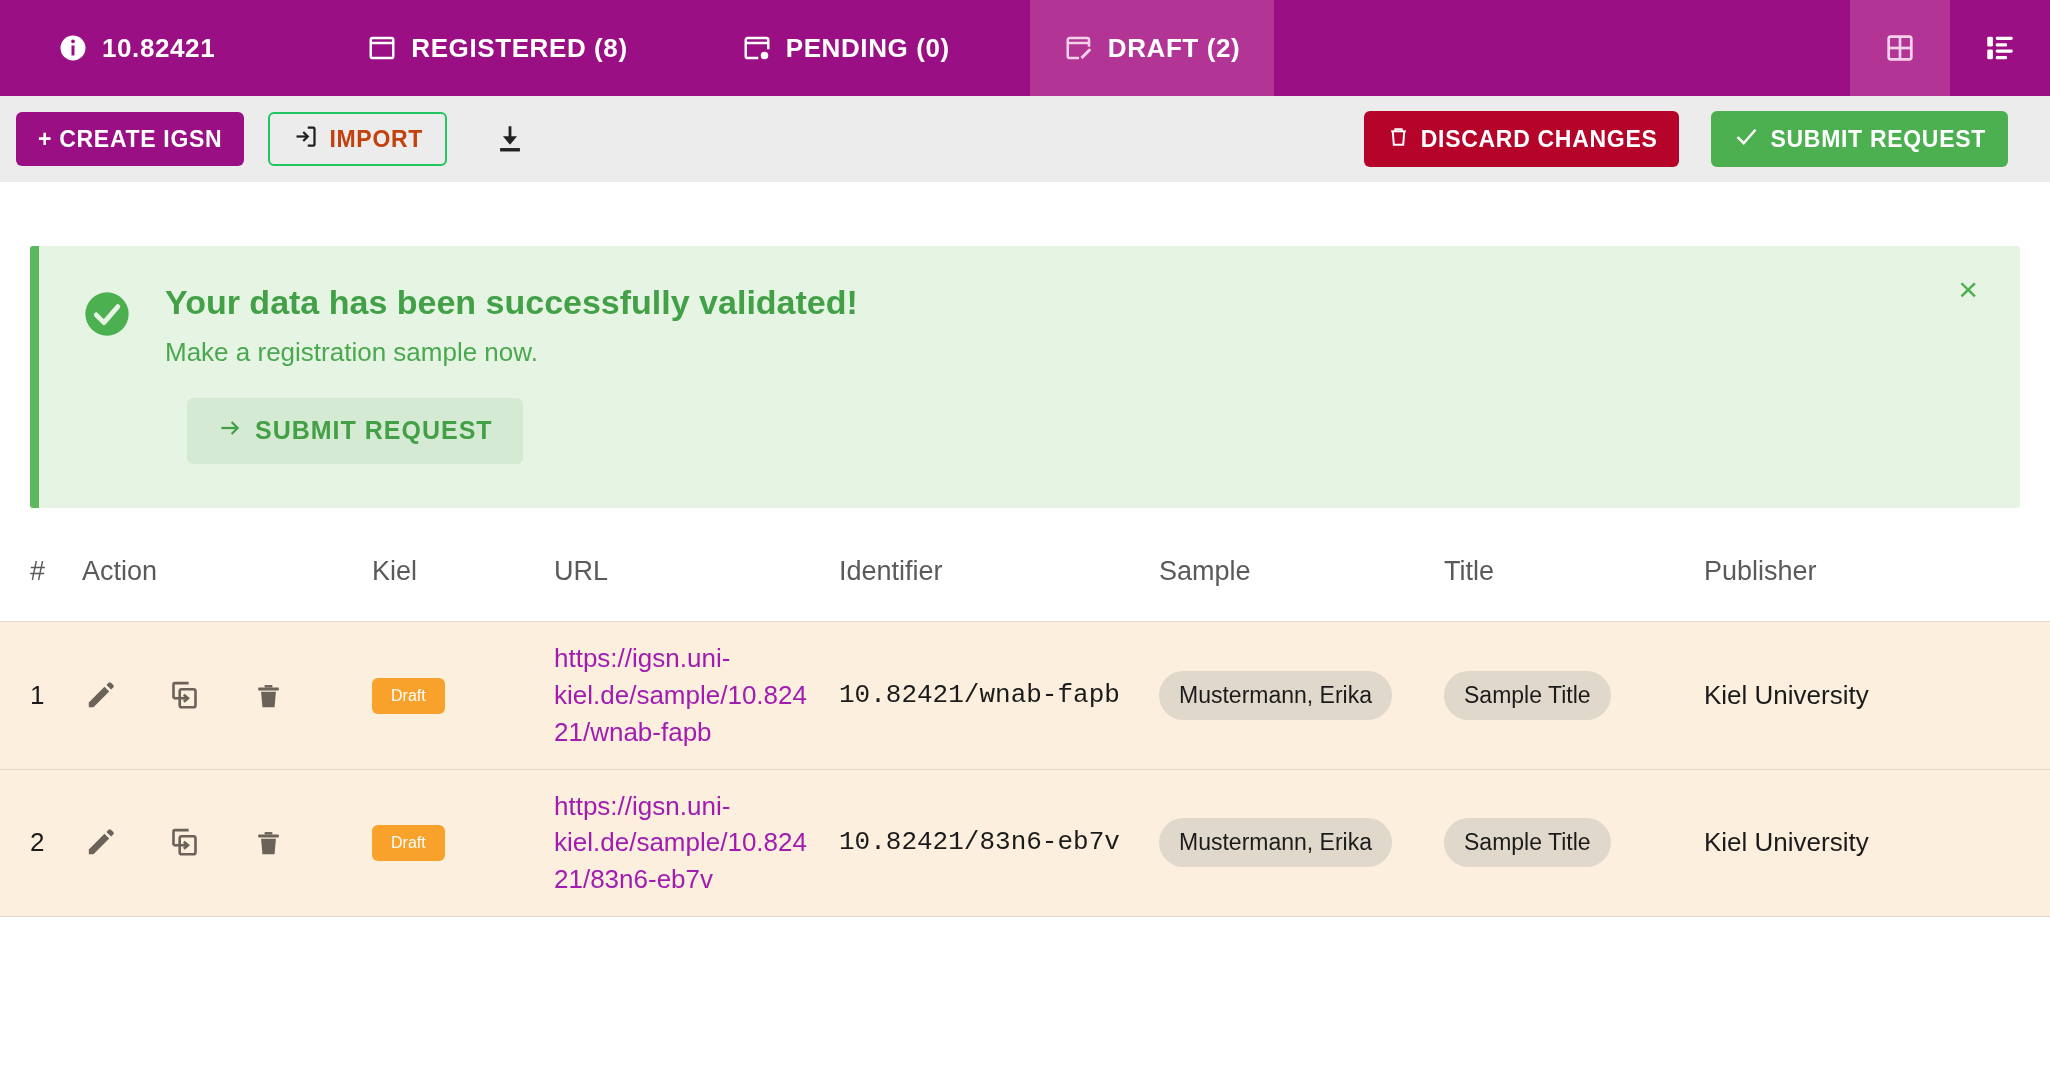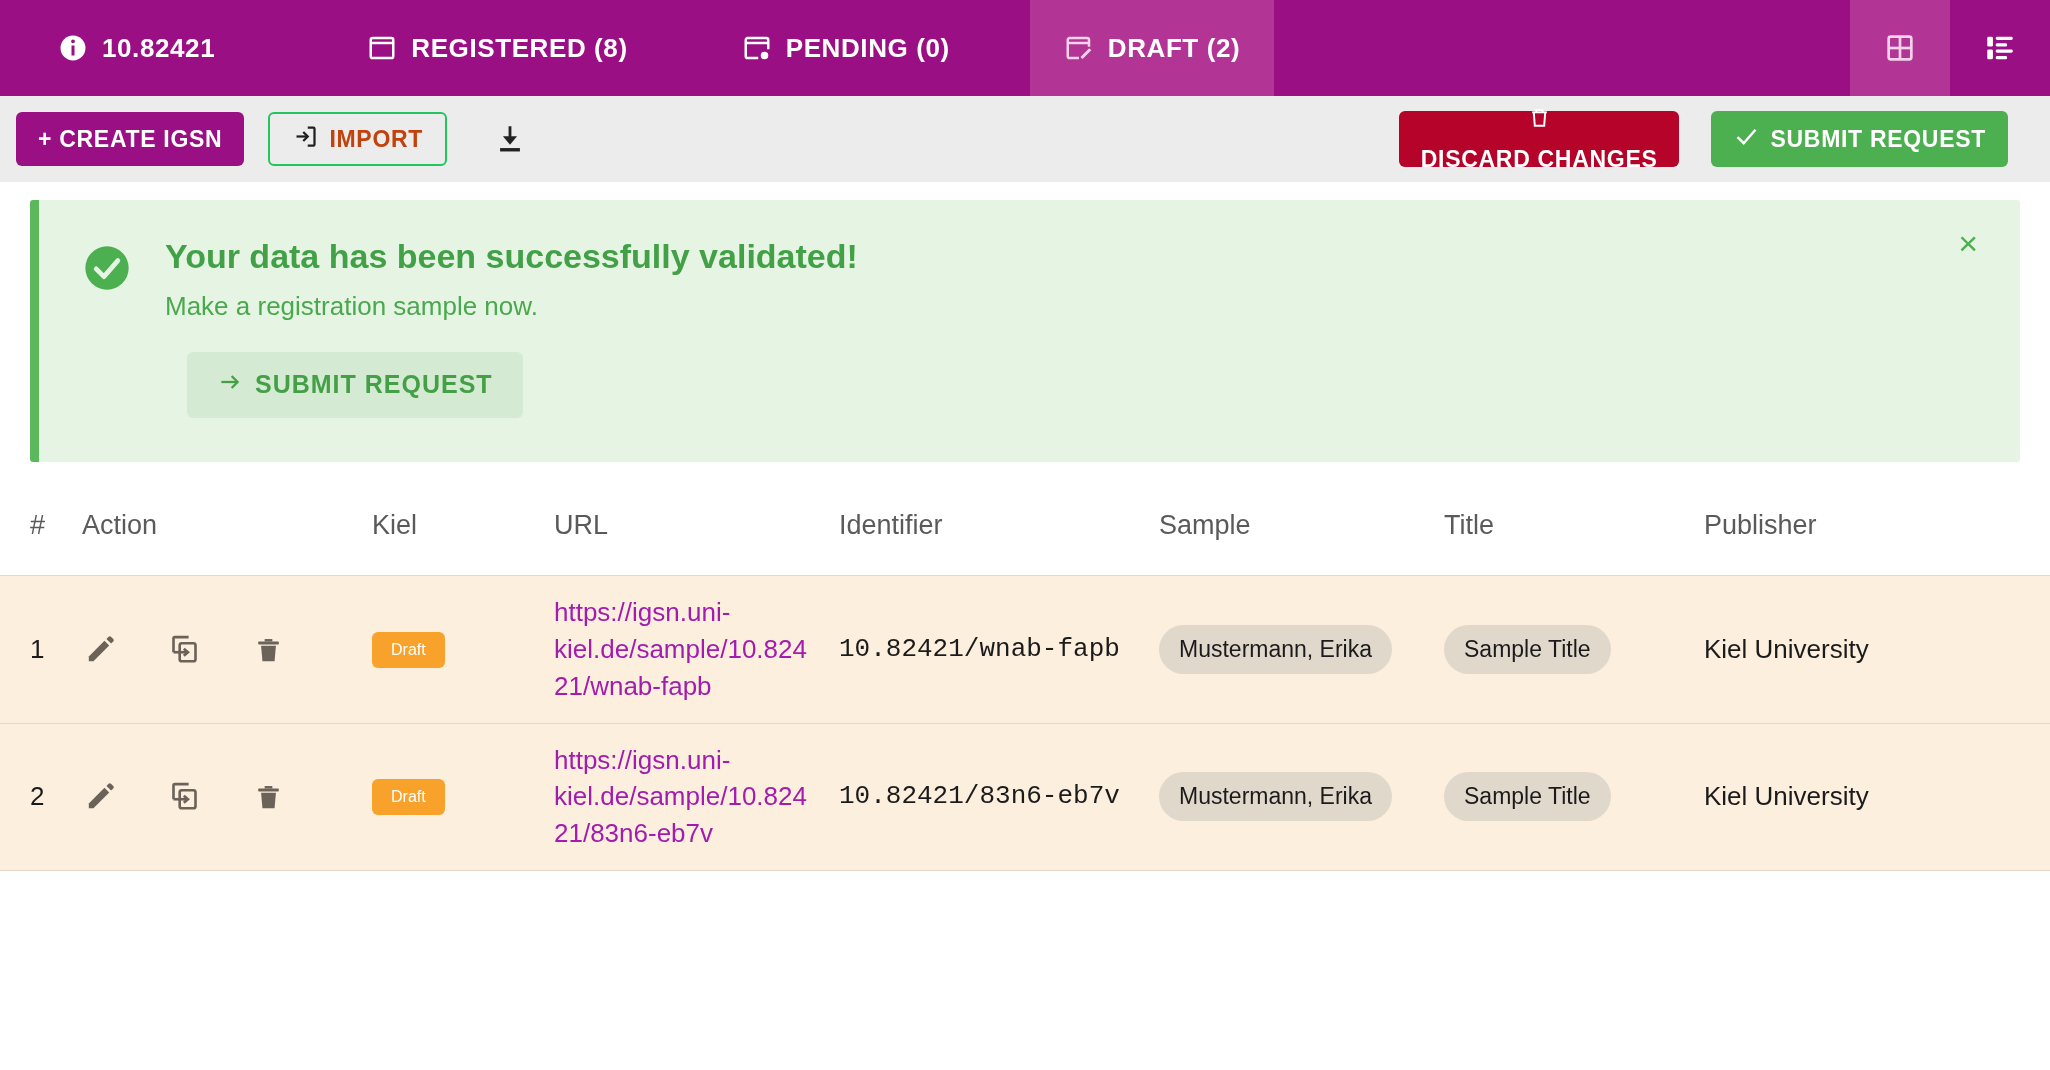--- a/index.html
+++ b/index.html
@@ -90,25 +90,25 @@
     border: none;
     width: 62px;
     height: 62px;
     margin-left: 32px;
     display: inline-flex;
     align-items: center;
     justify-content: center;
     cursor: pointer;
   }
   .toolbar-spacer { flex: 1 1 auto; }
-  .btn-discard { background: #b5032a; color: #fff; height: 56px; flex-direction: column; }
+  .btn-discard { background: #b5032a; color: #fff; height: 56px; }
   .btn-submit  { background: #4caf50; color: #fff; height: 56px; margin-left: 32px; margin-right: 26px; }
 
   
-  .alert-wrap { padding: 18px 30px 0 30px; }
+  .alert-wrap { padding: 28px 30px 0 30px; margin-top: 36px; }
   .alert {
     position: relative;
     background: #e6f4e4;
     border-left: 9px solid #5cb85c;
     border-radius: 3px;
     padding: 36px 70px 44px 42px;
     display: flex;
     gap: 32px;
   }
   .alert-icon { flex: 0 0 auto; padding-top: 6px; }

